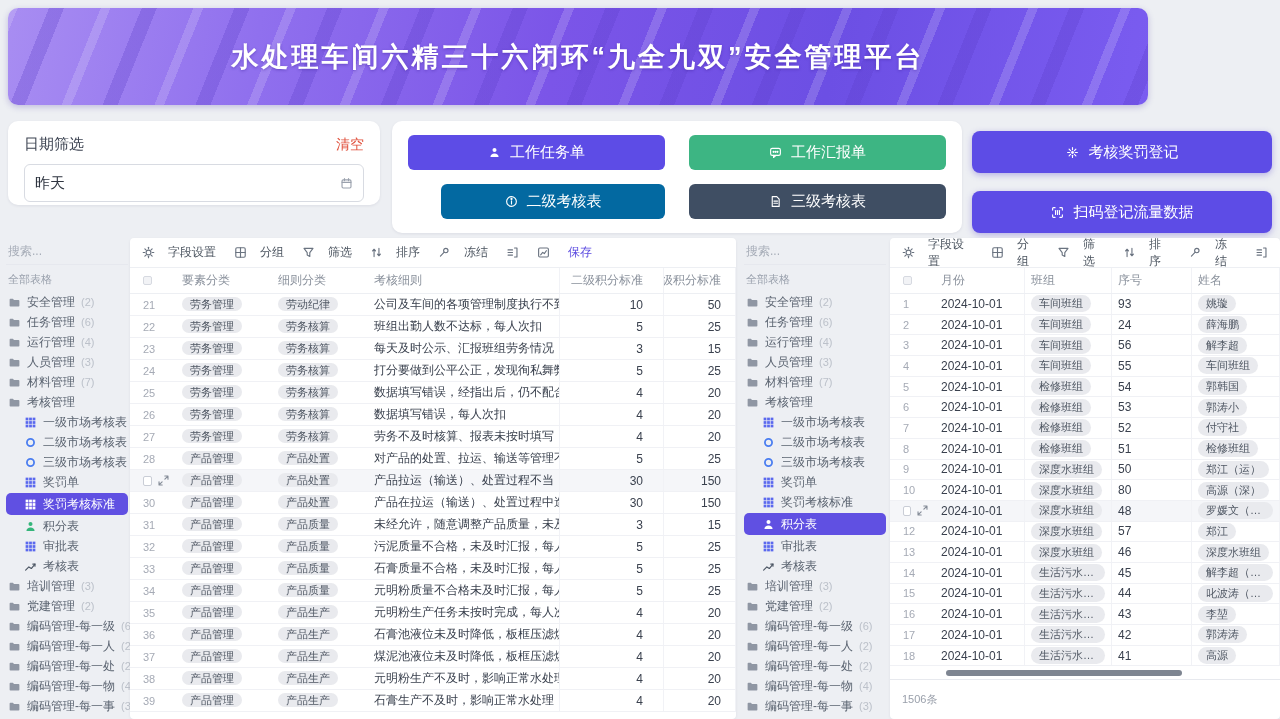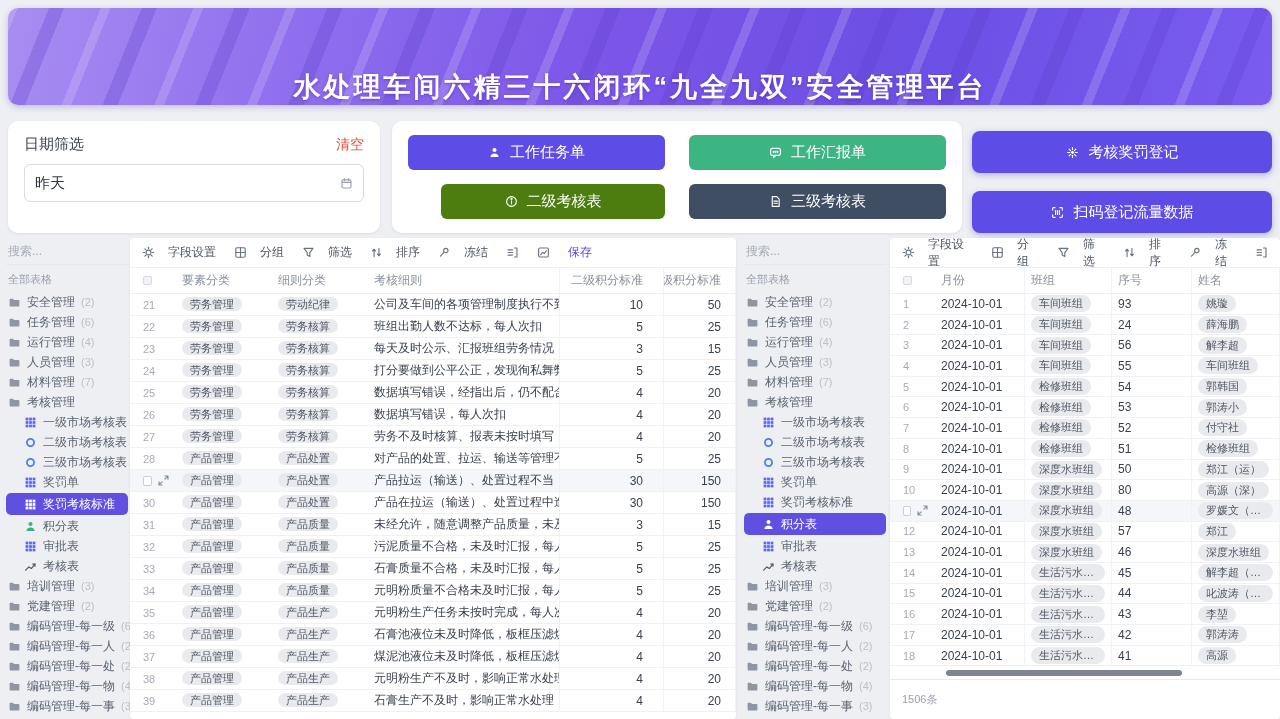--- a/index.html
+++ b/index.html
@@ -2,32 +2,32 @@
 <html><head>
 <meta charset="utf-8">
 <style>
   * { box-sizing: border-box; margin: 0; padding: 0; }
   html,body { width:1280px; height:719px; overflow:hidden; }
   body { background:#edeff3; font-family:"Liberation Sans","DejaVu Sans",sans-serif; position:relative; }
   .abs { position:absolute; }
   svg { display:block; }
 
   
-  .banner { left:8px; top:8px; width:1264px; height:97px; border-radius:10px;
+  .banner { left:8px; top:8px; width:1140px; height:97px; border-radius:10px;
     background:
       repeating-linear-gradient(112deg, rgba(255,255,255,.16) 0 9px, rgba(255,255,255,0) 9px 38px, rgba(90,60,200,.28) 38px 52px, rgba(255,255,255,0) 52px 86px),
       linear-gradient(100deg,#a88df2 0%, #9070ee 22%, #7b55e8 48%, #6c4fe4 72%, #7a5cf0 100%);
-    display:flex; align-items:flex-end; justify-content:center;
+    display:flex; align-items:center; justify-content:center;
     box-shadow:0 2px 6px rgba(60,40,160,.25); }
   .banner h1 { color:#fff; font-size:27px; font-weight:bold; letter-spacing:3px;
     text-shadow:0 1px 3px rgba(60,30,150,.45); }
 
   
   .card { background:#fff; border-radius:10px; box-shadow:0 1px 3px rgba(20,30,60,.08); }
-  .filter-card { left:8px; top:121px; width:372px; height:112px; }
+  .filter-card { left:8px; top:121px; width:372px; height:84px; }
   .filter-head { display:flex; justify-content:space-between; align-items:center; padding:14px 16px 10px; }
   .filter-title { font-size:15px; color:#3d4452; }
   .clear-link { font-size:14px; color:#e0503c; cursor:pointer; }
   .date-input { margin:0 16px; height:38px; border:1px solid #d8dbe2; border-radius:6px;
     display:flex; align-items:center; justify-content:space-between; padding:0 10px;
     font-size:15px; color:#2f3540; }
   .date-input .cal { color:#9aa1ad; }
 
   .btn-card { left:392px; top:121px; width:570px; height:112px; padding:14px 16px;
     display:grid; grid-template-columns:1fr 1fr; gap:14px 24px; }
@@ -139,21 +139,21 @@
         <svg width="13" height="13" viewBox="0 0 16 16" fill="none" stroke="currentColor" stroke-width="1.4" stroke-linecap="round" stroke-linejoin="round">
           <rect x="2" y="3" width="12" height="8.6" rx="2"></rect>
           <path d="M5.6 11.6 v2.6 l3-2.6"></path>
           <circle cx="5.6" cy="7.2" r=".6" fill="currentColor"></circle>
           <circle cx="8" cy="7.2" r=".6" fill="currentColor"></circle>
           <circle cx="10.4" cy="7.2" r=".6" fill="currentColor"></circle>
         </svg>
       </span>
       <span>工作汇报单</span>
     </button>
-    <button class="qbtn" style="background: #4d7c0f; margin-left: 33px;">
+    <button class="qbtn" style="background: #0369a1; margin-left: 33px;">
       <span class="ic ">
         <svg width="13" height="13" viewBox="0 0 16 16" fill="none" stroke="currentColor" stroke-width="1.4" stroke-linecap="round" stroke-linejoin="round">
           <circle cx="8" cy="8" r="6"></circle>
           <line x1="8" y1="7.2" x2="8" y2="11"></line>
           <circle cx="8" cy="4.9" r=".7" fill="currentColor"></circle>
         </svg>
       </span>
       <span>二级考核表</span>
     </button>
     <button class="qbtn" style="background: rgb(63, 78, 99);">

